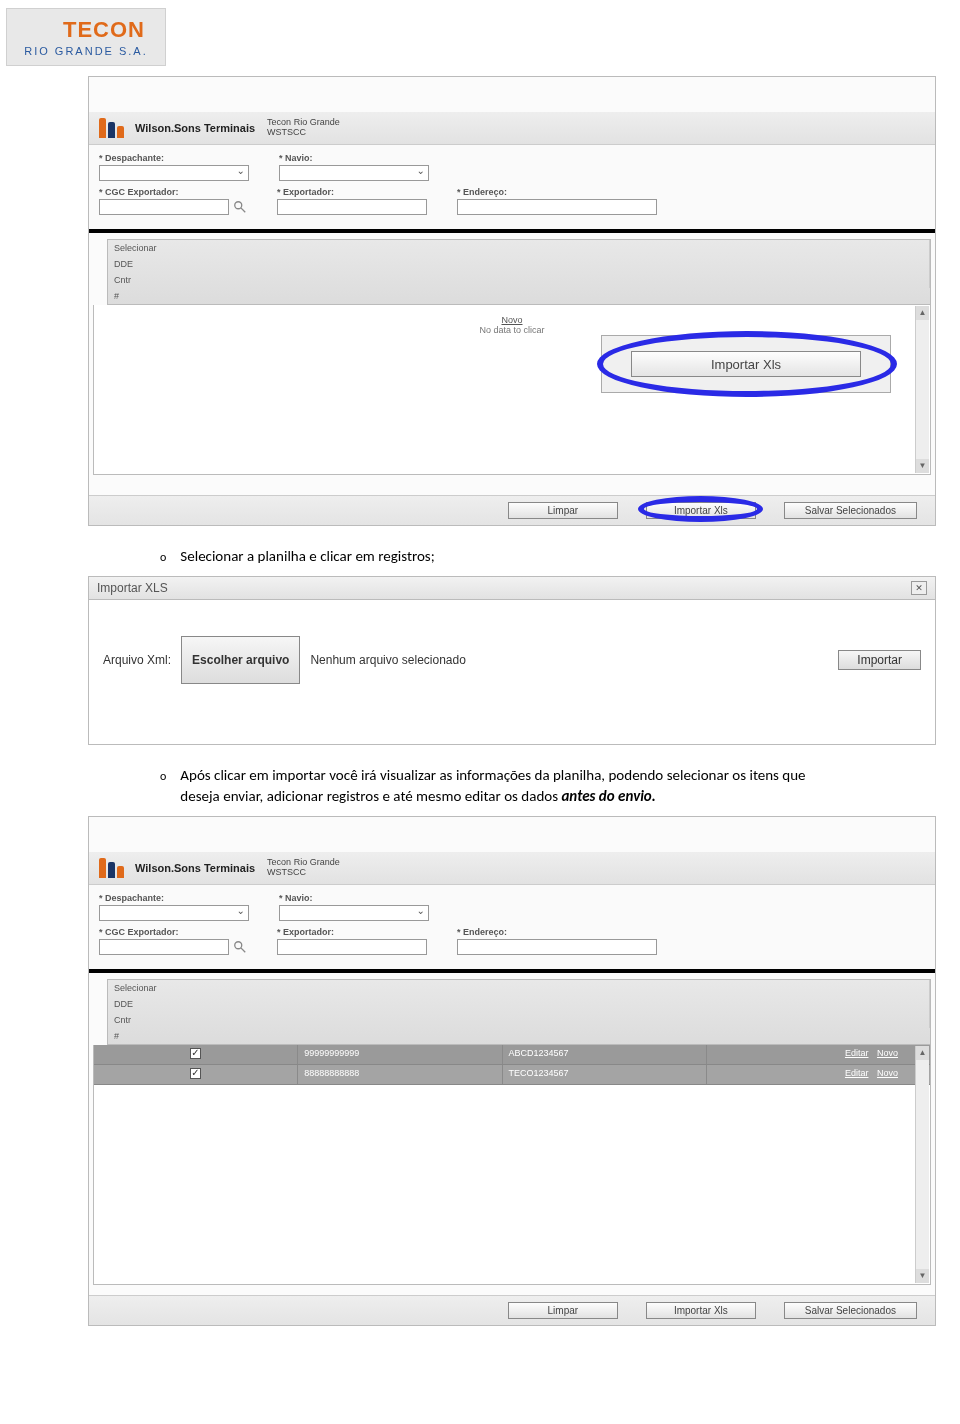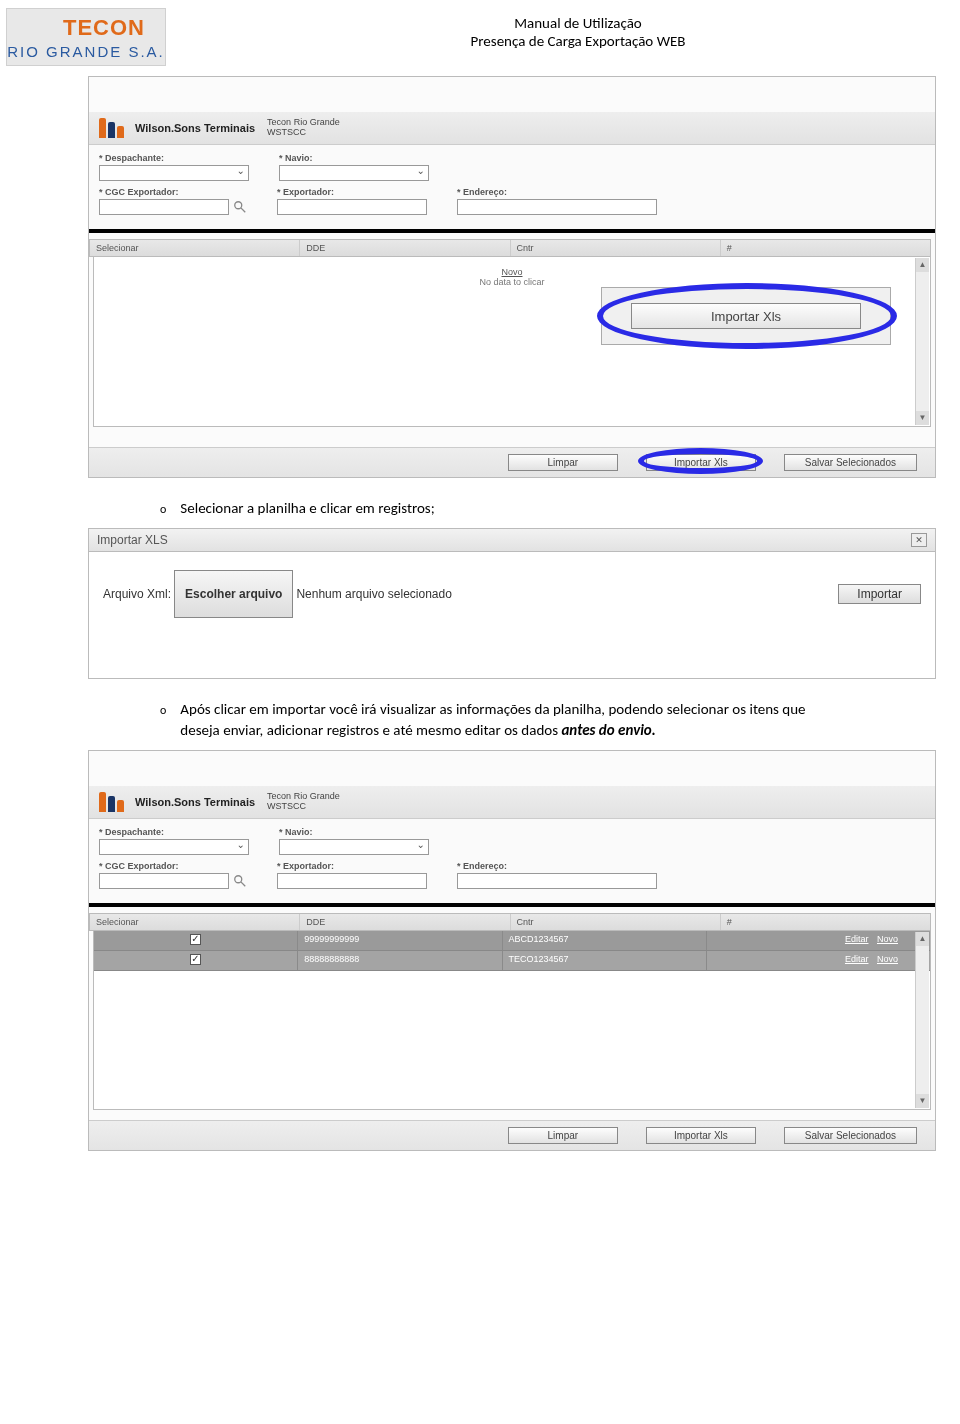--- a/index.html
+++ b/index.html
@@ -21,21 +21,21 @@
     background: #e8e8e8;
     border: 1px solid #d0d0d0;
     display: flex;
     flex-direction: column;
     align-items: center;
     justify-content: center;
     margin-left: 6px;
     margin-right: 30px;
   }
   .logo-tecon { color: #e06a1a; font-weight: bold; font-size: 22px; letter-spacing: 1px; font-family: Arial; margin-left: 36px; }
-  .logo-sub { color: #2a5aa0; font-size: 15px; letter-spacing: 2px; font-family: Arial; margin-top: 2px; }
+  .logo-sub { color: #2a5aa0; font-size: 11px; letter-spacing: 2px; font-family: Arial; margin-top: 2px; }
   .title-block { text-align: center; flex: 1; padding-top: 6px; }
   .title-block div { font-size: 15px; }
 
   
   .shot {
     border: 1px solid #bbb;
     margin: 0 24px 4px 88px;
     background: #fbfbfb;
     font-family: Verdana, Arial, sans-serif;
     font-size: 10px;
@@ -67,26 +67,27 @@
   .field .inp {
     border:1px solid #999; background:#fff; height:16px; width:150px;
   }
   .field .sel { width:150px; height:16px; border:1px solid #999; background:#fff; position:relative; }
   .sel::after { content:"⌄"; position:absolute; right:3px; top:-1px; font-size:10px; color:#555; }
   .mag { width:14px;height:14px; align-self:flex-end; margin-left:-24px; margin-bottom:1px; }
   .mag svg { width:14px;height:14px; stroke:#888; fill:none; }
 
   .grid-head {
     display:flex; background:linear-gradient(#e8e8e8,#dcdcdc); border:1px solid #bbb;
-    margin:6px 4px 0 0;
+    margin:6px 4px 0 18px;
+    flex-direction:column;
   }
   .gh { flex:1; padding:3px 6px; font-size:9px; color:#555; border-right:1px solid #ccc; }
   .gh:last-child{border-right:none;}
   .grid-body { margin:0 4px; border:1px solid #bbb; border-top:none; height:170px; background:#fff; position:relative; }
-  .grid-body.tall { height:179px; }
+  .grid-body.tall { height:240px; }
   .empty { text-align:center; padding-top:10px; font-size:9px; color:#777; }
   .empty a { text-decoration:underline; color:#555; }
   .scrollbar { position:absolute; right:1px; top:1px; bottom:1px; width:14px; background:#eee; border-left:1px solid #ccc; }
   .sb-up, .sb-dn { height:14px; background:#ddd; text-align:center; font-size:8px; line-height:14px; color:#666; }
   .sb-dn { position:absolute; bottom:0; left:0; right:0; }
 
   .callout-zone { position:relative; height:120px; margin:-150px 4px 0 4px; pointer-events:none; }
   .callout {
     position:absolute; right:40px; top:10px;
     width:290px; height:58px;
@@ -125,21 +126,21 @@
     border:1px solid #bbb; margin:0 24px 4px 88px;
     font-family: Tahoma, Arial, sans-serif; font-size:11px; color:#333;
   }
   .dlg-title {
     background:linear-gradient(#f2f2f2,#e2e2e2);
     border-bottom:1px solid #bbb; padding:4px 8px;
     display:flex; justify-content:space-between; align-items:center;
     font-size:12px; color:#555;
   }
   .closebox { width:16px;height:14px;border:1px solid #999;background:#eee;font-size:9px;text-align:center;line-height:12px; }
-  .dlg-body { padding:18px 14px 60px 14px; display:flex; align-items:center; gap:3px; }
+  .dlg-body { padding:18px 14px 60px 14px; display:flex; align-items:center; gap:10px;margin-top:18px; }
   .dlg-body label { font-size:12px; }
   .chooser { background:linear-gradient(#f6f6f6,#ddd); border:1px solid #888; padding:16px 10px; font-size:12px;font-weight:bold; }
   .nofile { font-size:12px; color:#333; }
   .importbtn { margin-left:auto; background:linear-gradient(#f6f6f6,#ddd); border:1px solid #888; padding:2px 18px; font-size:12px; }
 
   
   .data-row { display:flex; background:#9a9a9a; color:#fff; font-size:9px; border-bottom:1px solid #888; }
   .data-row .c { flex:1; padding:3px 6px; border-right:1px solid #8a8a8a; }
   .data-row .c:last-child{border-right:none; text-align:right; padding-right:26px;}
   .data-row.alt { background:#a4a4a4; }
@@ -147,24 +148,20 @@
   .chk::after{content:"✓";position:absolute;left:0;top:-2px;font-size:10px;color:#333;}
   .rowlink { text-decoration:underline; color:#fff; margin-right:6px; }
 </style>
 </head>
 <body>
 
 <div class="page-header">
   <div class="logo-box">
     <div class="logo-tecon">TECON</div>
     <div class="logo-sub">RIO GRANDE S.A.</div>
-  </div>
-  <div class="title-block">
-    <div>Manual de Utilização</div>
-    <div>Presença de Carga Exportação WEB</div>
   </div>
 </div>
 
 <div class="shot">
   <div class="ws-header">
     <div class="ws-logo">
         <span class="b1"></span>
         <span class="b2"></span>
         <span class="b3"></span>
       </div>

